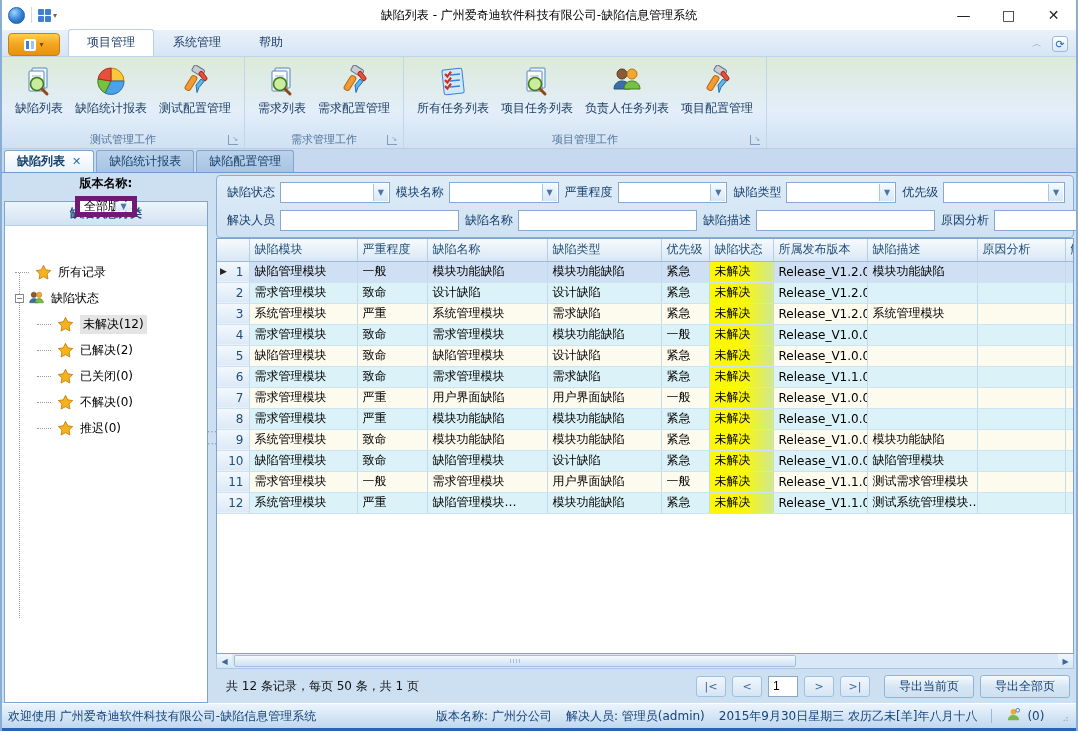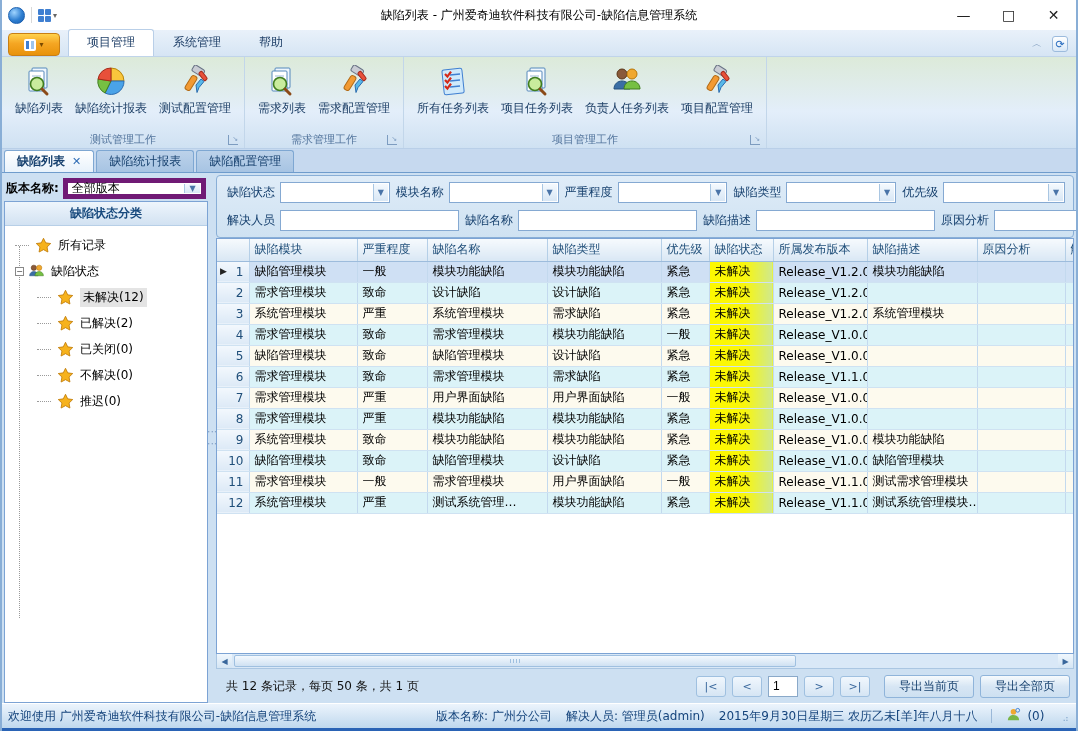--- a/index.html
+++ b/index.html
@@ -57,29 +57,29 @@
           background:linear-gradient(#bcd2ea,#a7c4e3); border:1px solid #7fa8d0; border:1px solid #7ea7d2;
           border-bottom:none; border-radius:3px 3px 0 0; color:#16406e; cursor:default; }
   .d-tab.active{ background:linear-gradient(#ffffff,#e8f2fb); font-weight:bold; }
   .d-close{ color:#2f6db5; font-weight:bold; font-size:11px; }
 
   
   .content{ display:flex; height:530px; background:#cde0f2; padding:2px 2px 0 2px; }
 
   
   .sidebar{ width:204px; display:flex; flex-direction:column; }
-  .version-row{ height:26px; display:flex; align-items:center; gap:4px; padding:0 2px; }
+  .version-row{ height:26px; display:flex; align-items:center; gap:4px; padding:0 2px;flex-direction:column; }
   .version-row .vlabel{ font-weight:bold; color:#000; }
   .select{ flex:1; height:21px; background:#fff; border:5px solid #701a75; display:flex; align-items:center; position:relative; padding-left:4px; }
   .select .arrowbox{ position:absolute; right:1px; top:1px; bottom:1px; width:16px;
       background:linear-gradient(#f4f9fe,#d8e7f5); border-left:1px solid #a9c6e2; display:flex; align-items:center; justify-content:center; color:#4a74a8; font-size:8px; }
   .tree-panel{ flex:1; border:1px solid #7ca3d4; background:#fff; display:flex; flex-direction:column; overflow:hidden; }
   .tree-header{ height:24px; background:linear-gradient(#eef5fc,#d2e2f2); border-bottom:1px solid #b7cfe7;
                 display:flex; align-items:center; justify-content:center; font-weight:bold; color:#17497d; }
-  .tree{ flex:1; padding:6px 0 0 10px; position:relative; }
+  .tree{ flex:1; padding:6px 0 0 10px; position:relative;margin-top:27px; }
   .tree-item{ height:26px; display:flex; align-items:center; gap:6px; cursor:default; position:relative; }
   .tree-item .stub{ width:14px; border-top:1px dotted #9a9a9a; }
   .tree-item.lvl2{ padding-left:22px; }
   .tree-item.selected .t-label{ background:#e4e4e4; padding:1px 3px; }
   .expander{ width:9px; height:9px; border:1px solid #888; background:#fff; font-size:8px; line-height:7px; text-align:center; color:#444; margin-right:-2px; }
   .guide{ position:absolute; left:14px; top:20px; bottom:84px; border-left:1px dotted #9a9a9a; }
 
   
   .splitter{ width:8px; display:flex; align-items:center; justify-content:center; color:#7695bd; font-size:10px; letter-spacing:0; }
   .splitter span{ writing-mode:vertical-rl; letter-spacing:2px; }
@@ -633,21 +633,21 @@
                 <td class="status">未解决</td>
                 <td>Release_V1.1.0</td>
                 <td>测试需求管理模块</td>
                 <td></td>
                 <td></td>
               </tr>
               <tr class="even">
                 <td class="rowsel">12</td>
                 <td>系统管理模块</td>
                 <td>严重</td>
-                <td>测试系统管理…</td>
+                <td>缺陷管理模块…</td>
                 <td>模块功能缺陷</td>
                 <td>紧急</td>
                 <td class="status">未解决</td>
                 <td>Release_V1.1.0</td>
                 <td>测试系统管理模块…</td>
                 <td></td>
                 <td></td>
               </tr>
             </tbody>
         </table>

